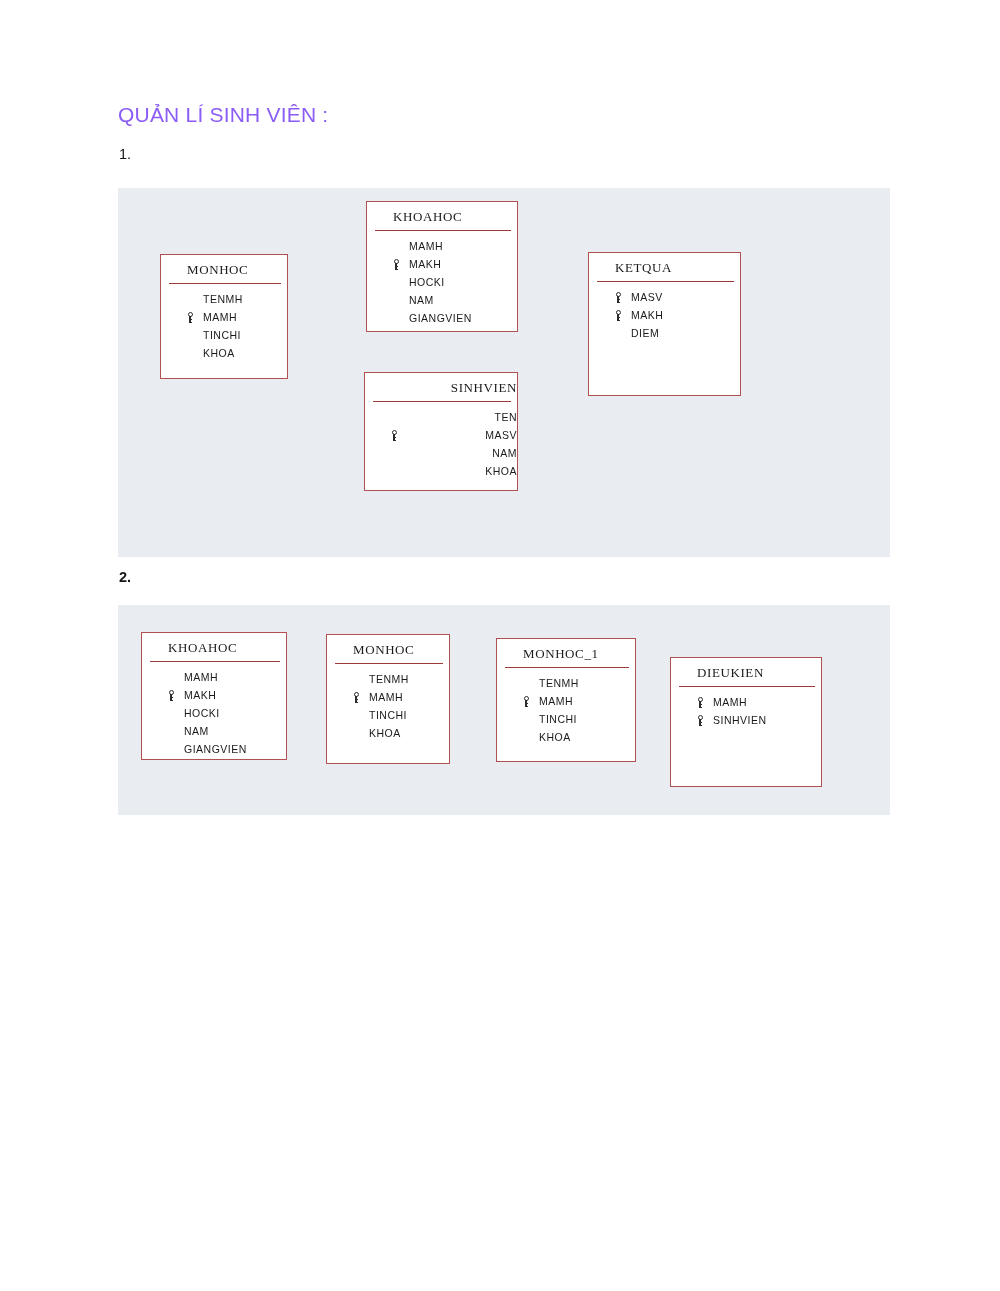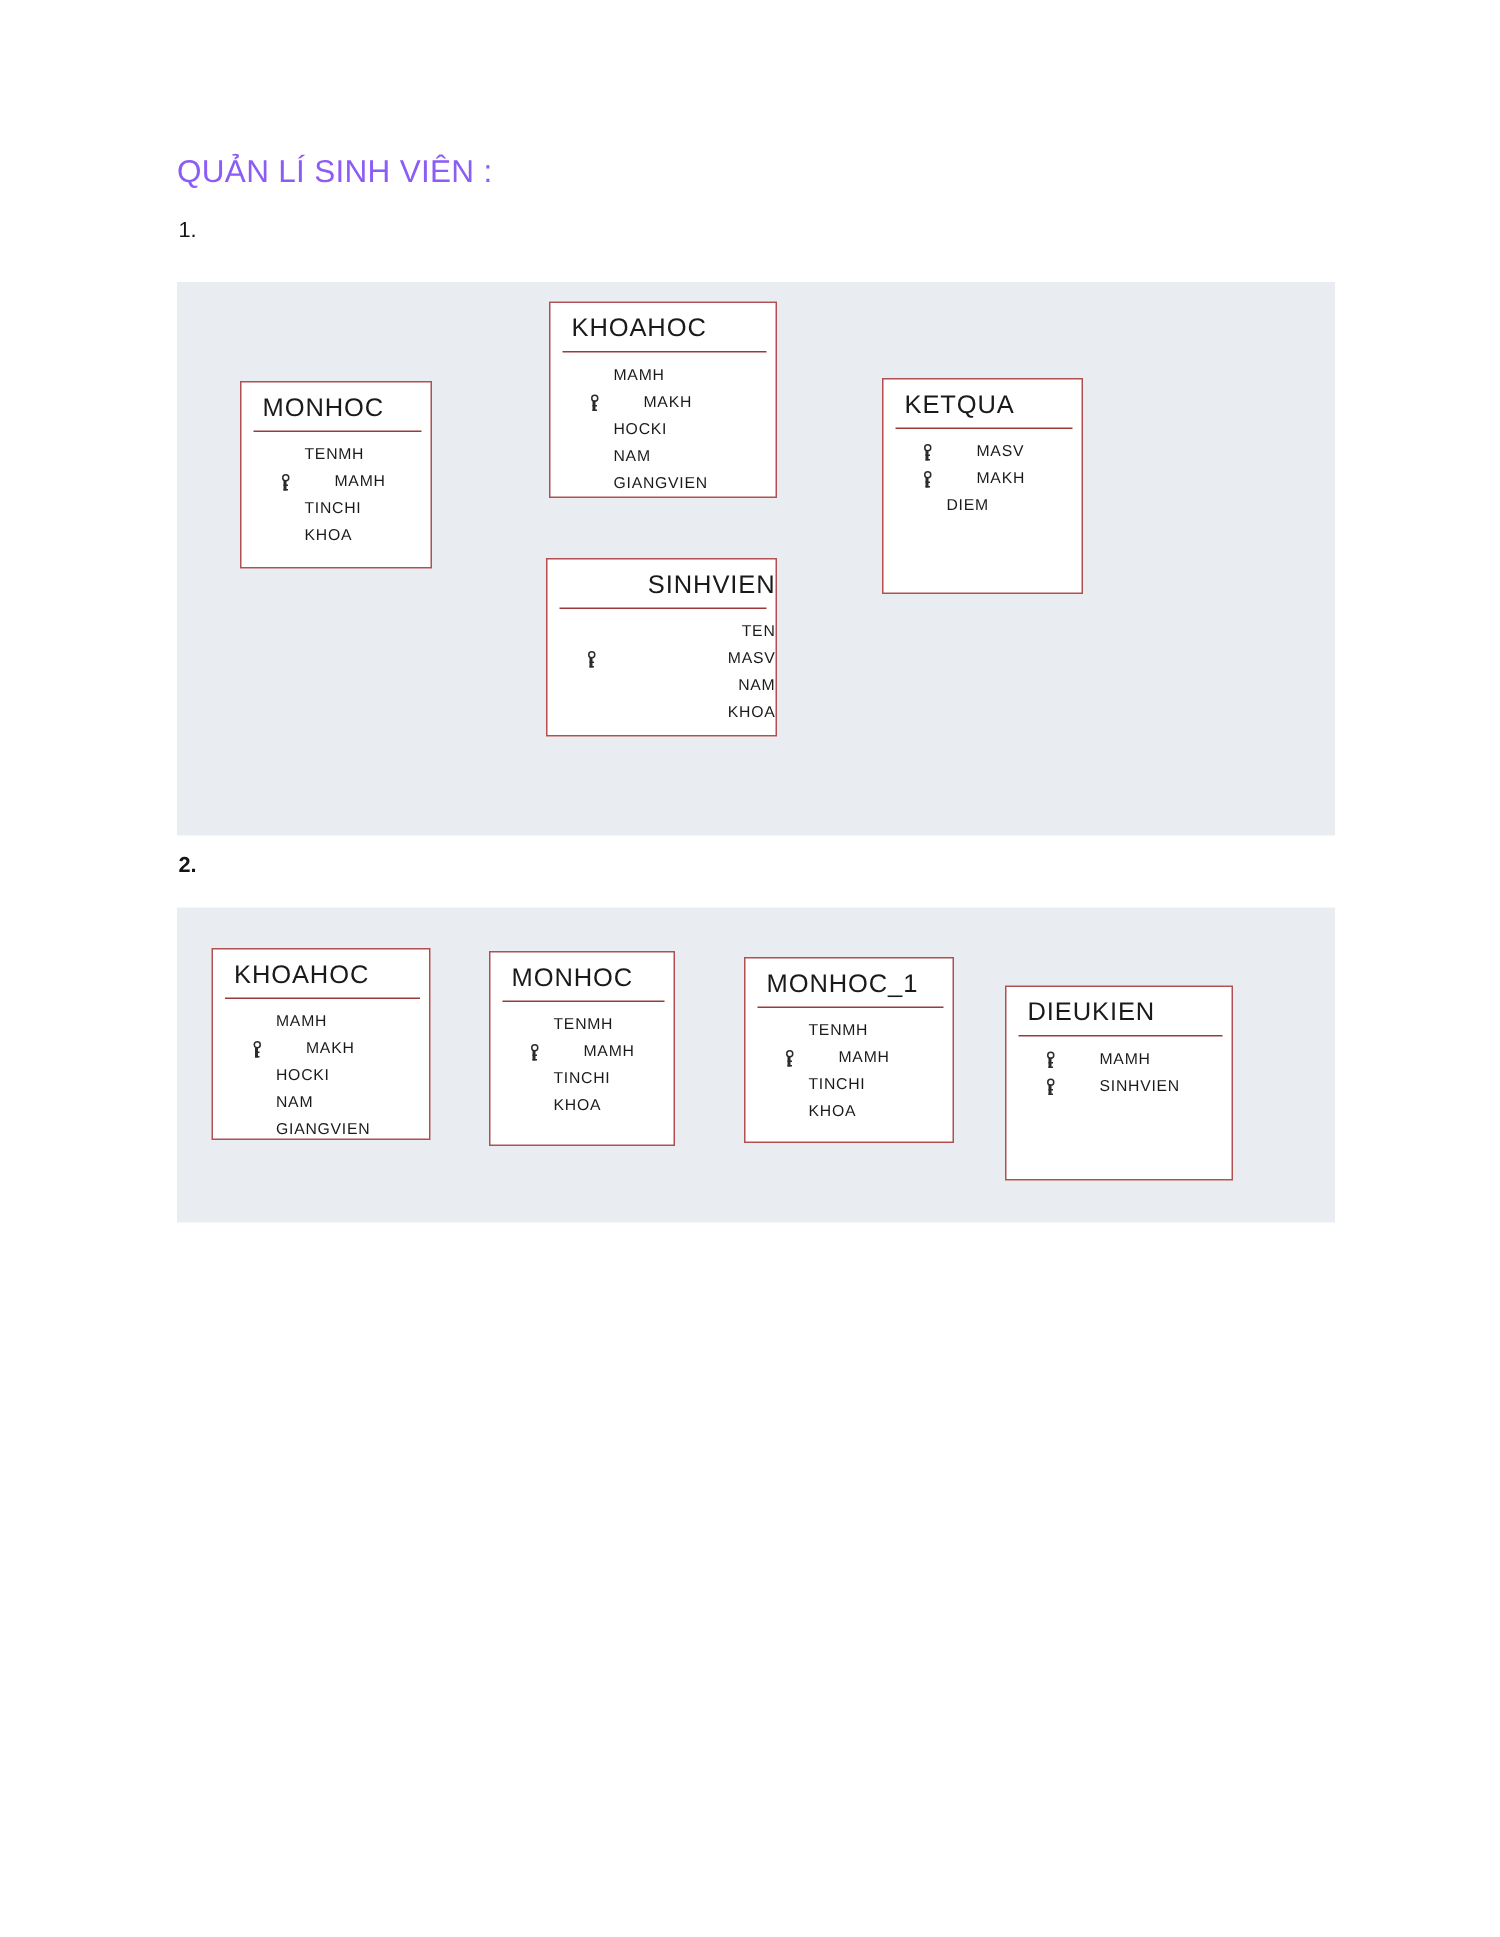--- a/index.html
+++ b/index.html
@@ -59,25 +59,26 @@
   }
 
   
   .entity {
     position: absolute;
     background: #ffffff;
     border: 1px solid #b05050;
     box-sizing: border-box;
   }
   .entity-title {
-    font-size: 17px;
+    font-size: 13px;
     color: #1a1a1a;
     letter-spacing: 0.6px;
-    padding: 7px 0 5px 14px;
+    padding: 7px 0 5px 26px;
     white-space: nowrap;
+    font-family: Liberation Serif, serif;
   }
   .entity-rule {
     height: 1px;
     background: #9c3a3a;
     margin: 0 6px 0 8px;
   }
   .fields {
     padding: 6px 0 0 0;
     margin: 0;
     list-style: none;
@@ -85,21 +86,21 @@
   .field {
     position: relative;
     font-size: 10.5px;
     letter-spacing: 0.5px;
     color: #1a1a1a;
     height: 18px;
     line-height: 18px;
     padding-left: 42px;
     white-space: nowrap;
   }
-  .field.pk { padding-left: 62px; }
+  .field.pk { padding-left: 42px; }
 
   
   .key-icon {
     position: absolute;
     left: 26px;
     top: 4px;
     width: 6px;
     height: 11px;
   }
   .key-icon .bow {
@@ -177,21 +178,21 @@
               <span class="bow"></span>
               <span class="shaft"></span>
               <span class="tooth1"></span>
               <span class="tooth2"></span>
             </span><span>MAKH</span></li>
           <li class="field"><span>HOCKI</span></li>
           <li class="field"><span>NAM</span></li>
           <li class="field"><span>GIANGVIEN</span></li>
         </ul>
       </div>
-      <div class="entity" style="left: 588px; top: 252px; width: 134px; height: 144px;">
+      <div class="entity" style="left: 588px; top: 252px; width: 153px; height: 144px;">
         <div class="entity-title">KETQUA</div>
         <div class="entity-rule"></div>
         <ul class="fields">
           <li class="field pk"><span class="key-icon">
               <span class="bow"></span>
               <span class="shaft"></span>
               <span class="tooth1"></span>
               <span class="tooth2"></span>
             </span><span>MASV</span></li>
           <li class="field pk"><span class="key-icon">

